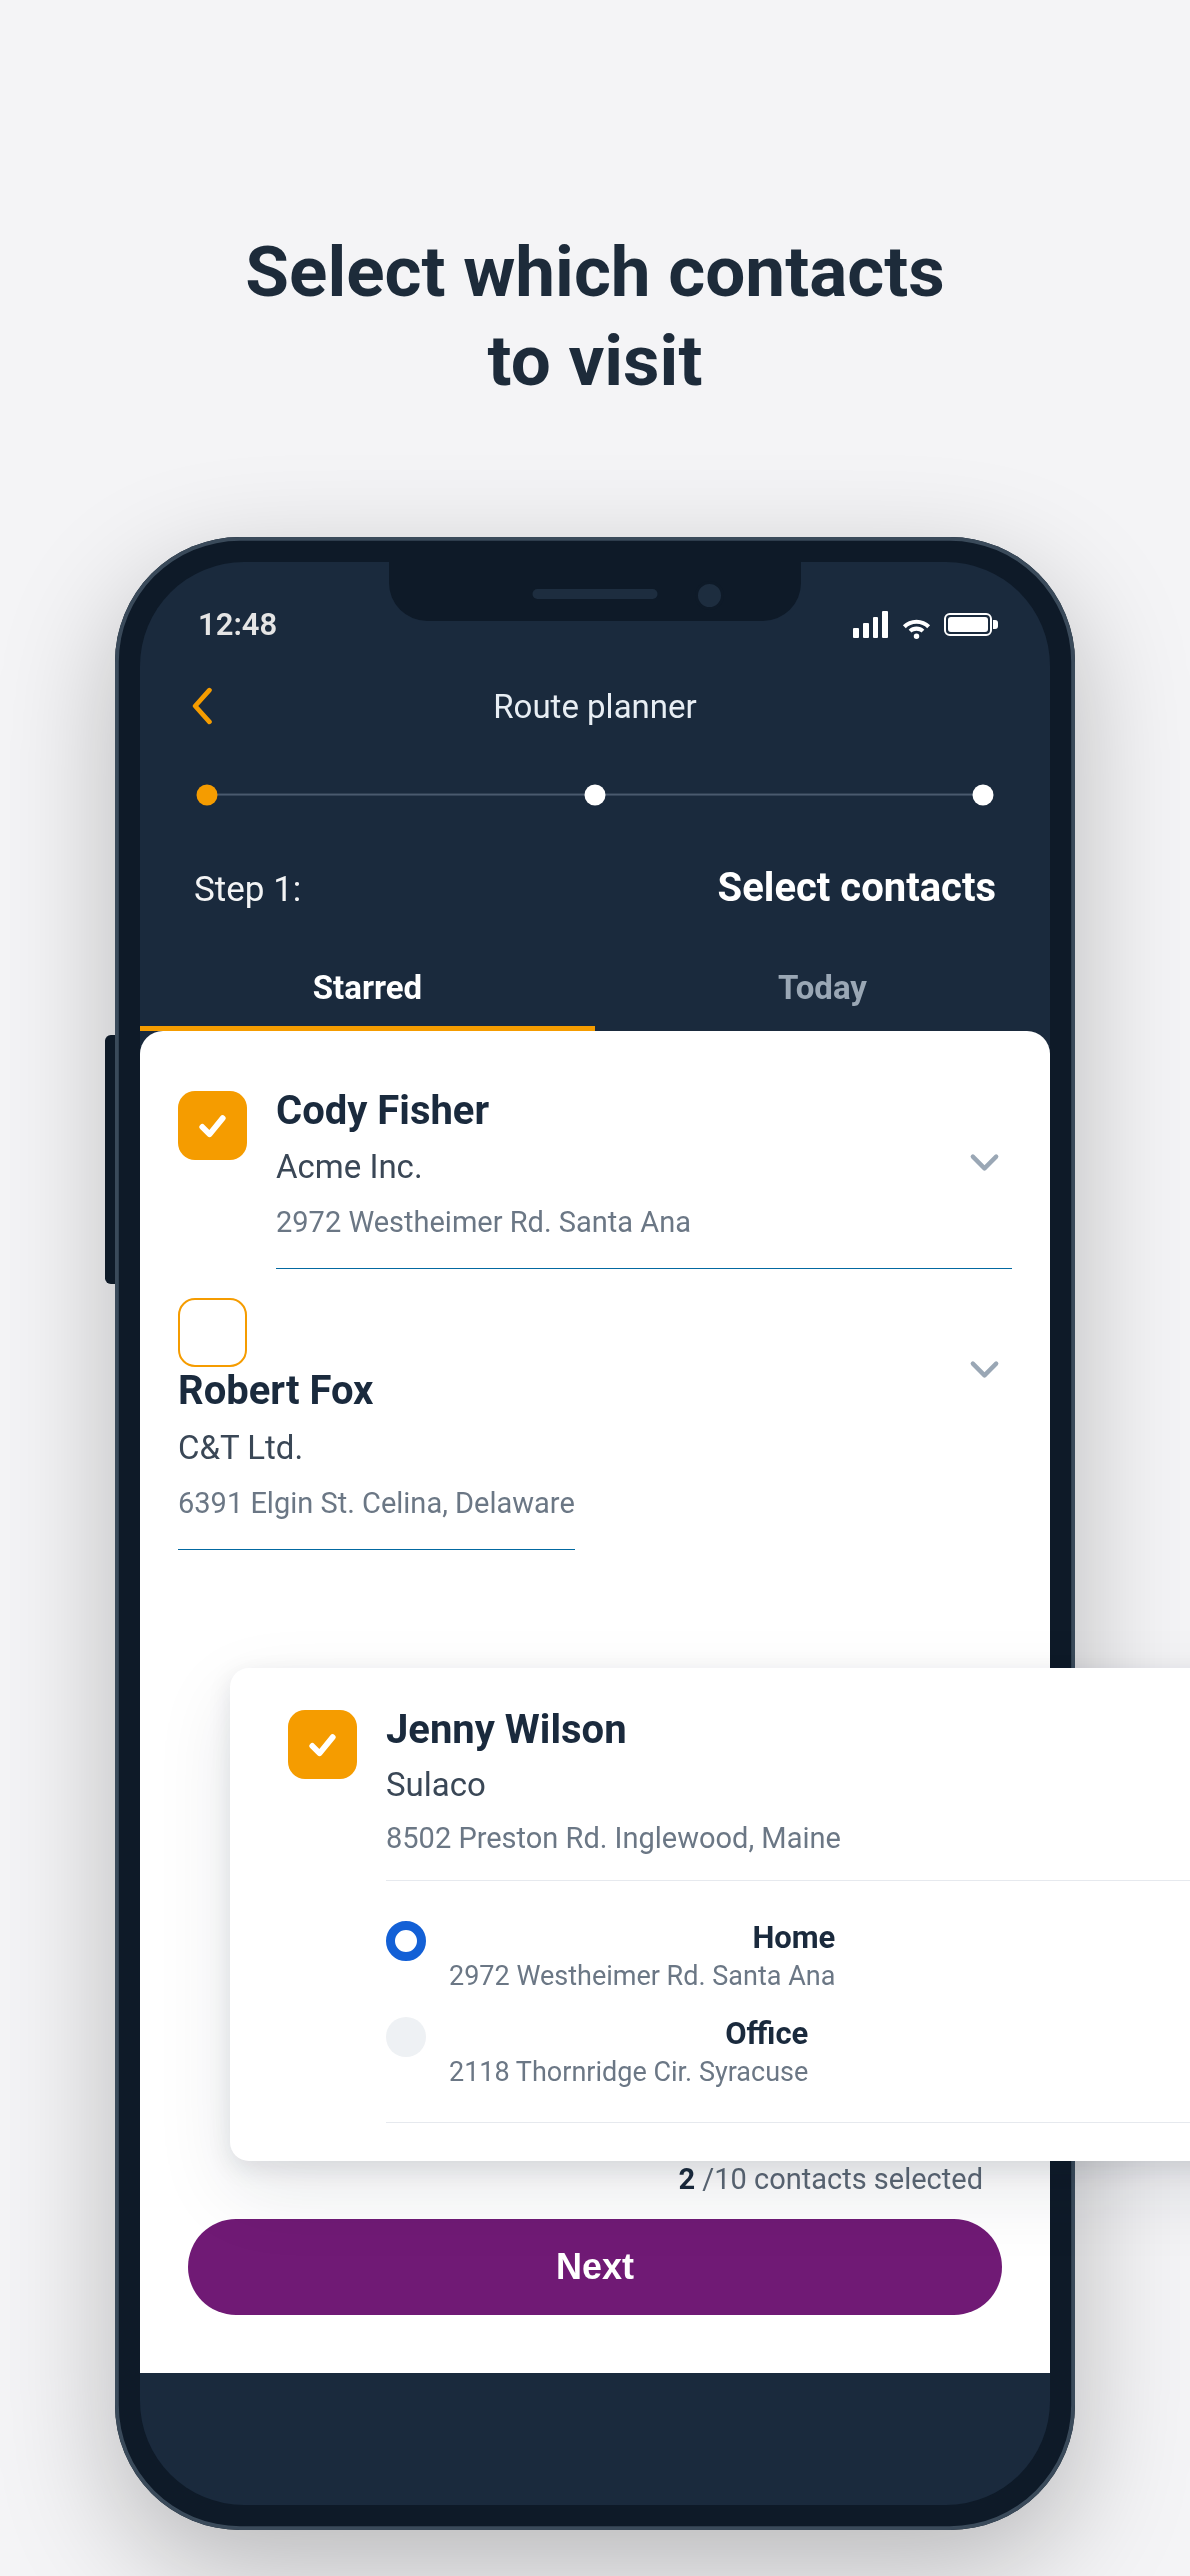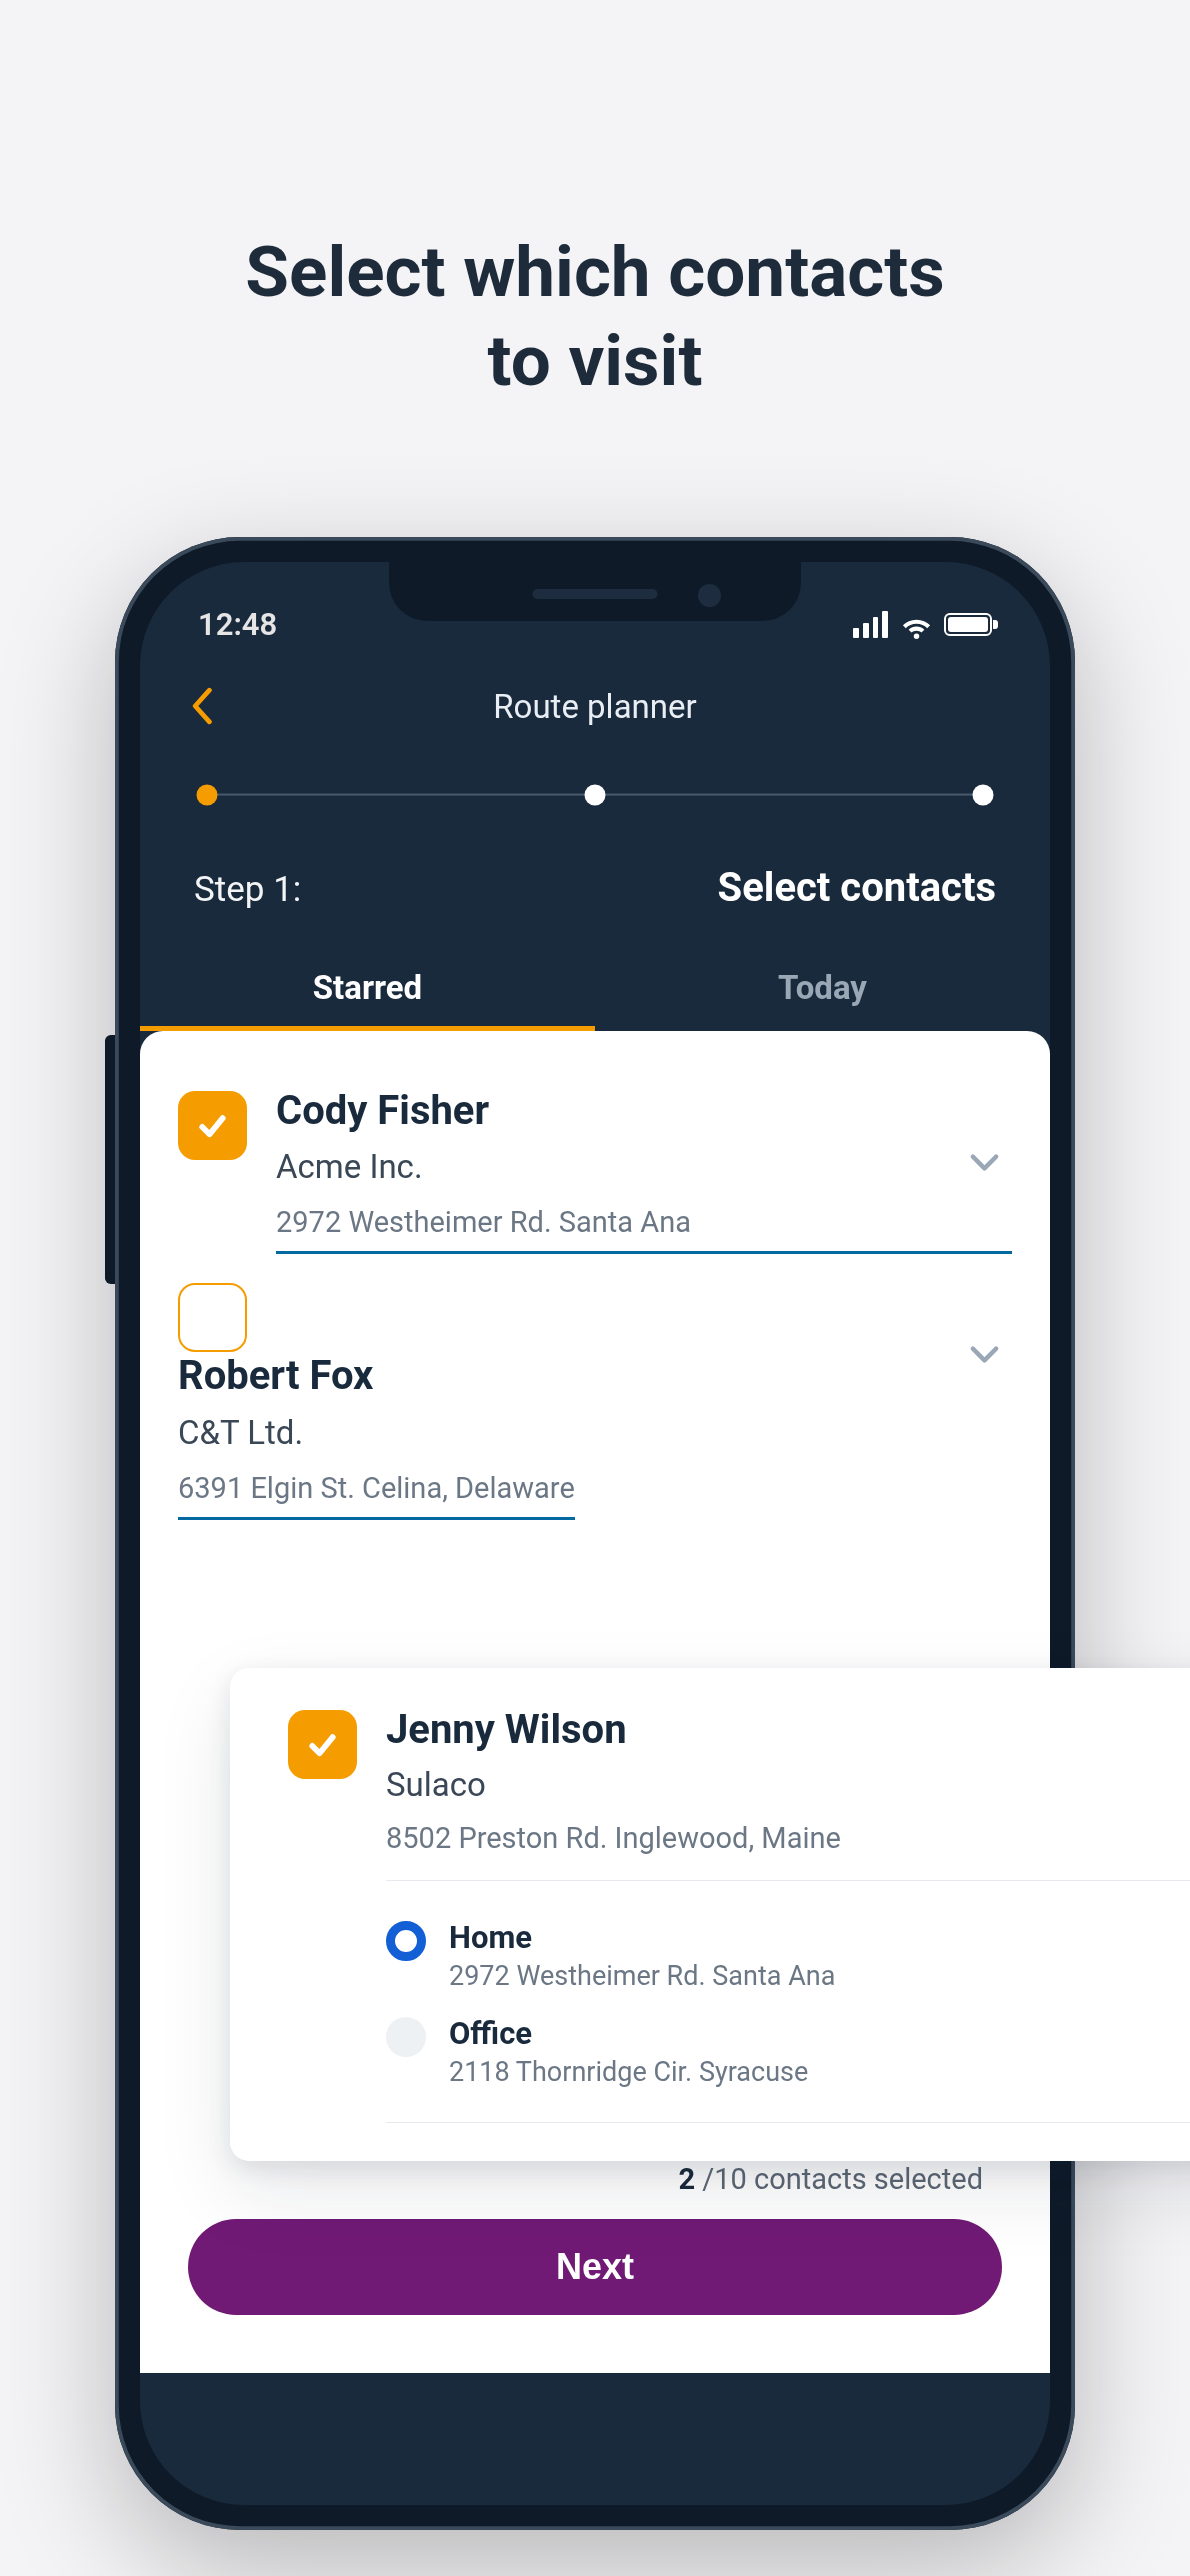--- a/index.html
+++ b/index.html
@@ -156,21 +156,21 @@
   }
   .checkbox {
     width:69px; height:69px; border-radius:17px;
     display:flex; align-items:center; justify-content:center;
     flex-shrink:0; margin-right:29px; margin-top:3.8px;
   }
   .checkbox.checked { background:#f59c00; }
   .checkbox.unchecked { border:2.9px solid #f59c00; background:#fff; }
   .checkbox svg { width:35px; height:35px; }
 
-  .contact-body { flex:1; padding-bottom:12px; border-bottom:3px solid #0369a1; }
+  .contact-body { flex:1; padding-bottom:29px; border-bottom:1px solid #0369a1; }
   .contact-name { font-size:40px; font-weight:700; color:#1a2a3d; }
   .contact-company { font-size:33px; color:#3a4756; margin-top:13.4px; }
   .contact-address { font-size:29px; color:#6b7785; margin-top:19px; }
 
   .expand-toggle {
     position:absolute; right:48px; margin-top:58px;
     color:#9aa7b5;
   }
   .expand-toggle svg { width:35px; height:35px; }
 
@@ -193,21 +193,21 @@
   .fc-address { font-size:29px; color:#6b7785; margin-top:17px; padding-bottom:25px; border-bottom:1px solid #e6e9ee; }
 
   .addr-options { margin-top:27px; padding-left:0; }
   .addr-option { display:flex; align-items:flex-start; gap:23px; padding:11.5px 0; }
   .radio {
     width:40px; height:40px; border-radius:50%;
     flex-shrink:0; margin-top:1.9px;
   }
   .radio.selected { border:9.6px solid #1360d6; background:#fff; }
   .radio.unselected { background:#eef1f4; }
-  .addr-label { font-size:31px; font-weight:700; color:#1a2a3d; }
+  .addr-label { font-size:31px; font-weight:700; color:#1a2a3d;text-align:right; }
   .addr-sub { font-size:27px; color:#6b7785; margin-top:3.8px; }
   .addr-options-divider { border-top:1px solid #e6e9ee; margin-top:23px; }
 
   
   .footer {
     position:absolute; left:0; right:0; bottom:0;
     padding: 29px 48px 58px;
     text-align:center;
   }
   .selected-text { font-size:29px; color:#5c6875; text-align:right; margin-bottom:23px; padding-right:19px;}

